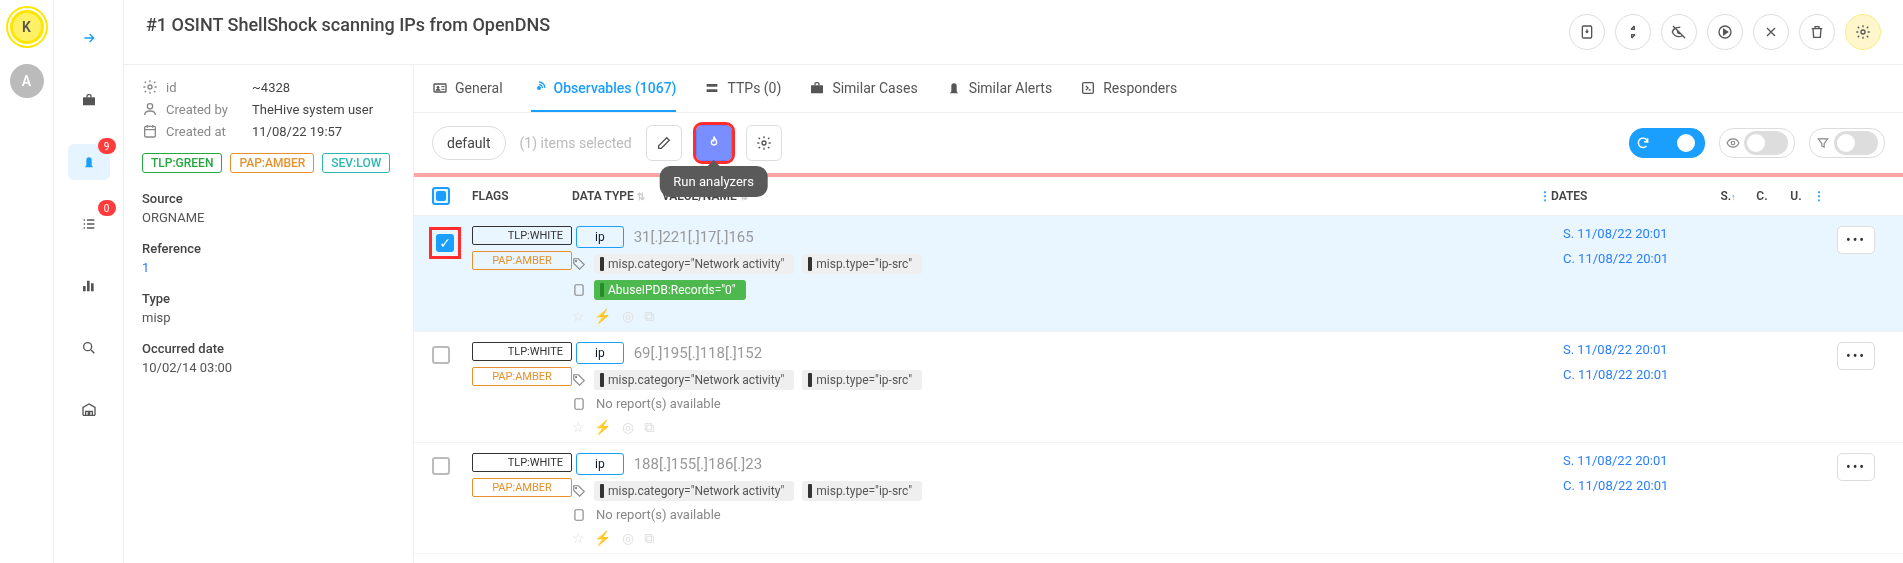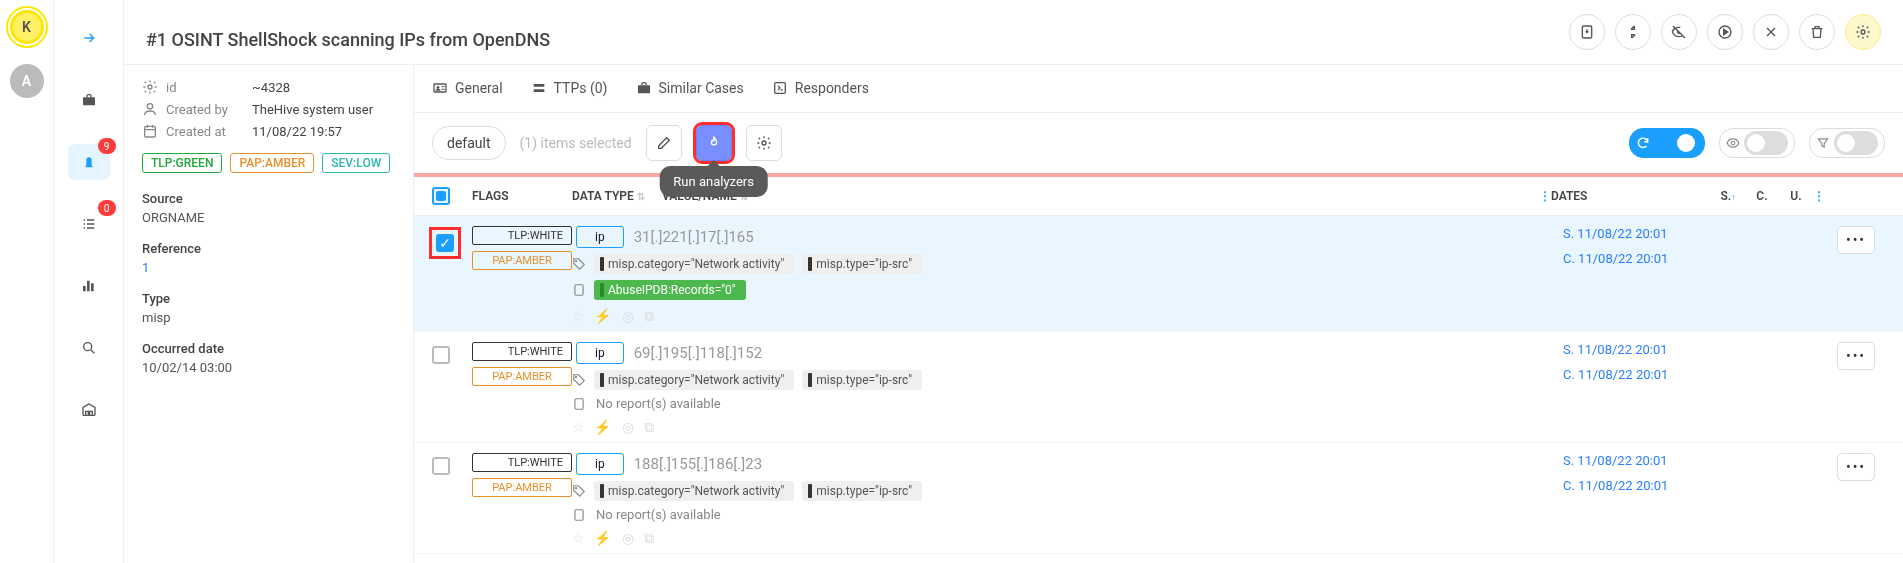--- a/index.html
+++ b/index.html
@@ -15,21 +15,21 @@
 
 
 .icon-sidebar { width: 70px; background: #fff; border-right: 1px solid #eee; display: flex; flex-direction: column; align-items: center; padding-top: 20px; gap: 26px; }
 .icon-sidebar .nav-icon { width: 42px; height: 36px; display: flex; align-items: center; justify-content: center; position: relative; border-radius: 6px; color: #555; cursor: pointer; }
 .icon-sidebar .nav-icon.active { background: #e6f4ff; color: #1a9fff; }
 .badge { position: absolute; top: -6px; right: -6px; background: #ff3b3b; color: #fff; font-size: 10px; min-width: 18px; height: 16px; border-radius: 8px; display: flex; align-items: center; justify-content: center; padding: 0 4px; }
 
 
 .main { flex: 1; display: flex; flex-direction: column; }
 
-.header { display: flex; align-items: flex-end; justify-content: space-between; padding: 14px 22px; border-bottom: 1px solid #eee; }
+.header { display: flex; align-items: flex-start; justify-content: space-between; padding: 14px 22px; border-bottom: 1px solid #eee; }
 .title { font-size: 18px; font-weight: 500; color: #444; }
 .header-actions { display: flex; gap: 10px; }
 .circ-btn { width: 36px; height: 36px; border-radius: 50%; border: 1px solid #ddd; background: #fff; display: flex; align-items: center; justify-content: center; cursor: pointer; color: #444; }
 .circ-btn.yellow { background: #fff7cc; border-color: #ffe98a; }
 
 .body { display: flex; flex: 1; min-height: 0; }
 
 
 .details { width: 290px; border-right: 1px solid #eee; padding: 14px 18px; font-size: 13px; color: #555; }
 .meta-row { display: flex; align-items: center; gap: 8px; margin-bottom: 6px; }
@@ -254,32 +254,45 @@
       <div class="content">
         <div class="tabs">
           <div class="tab">
               <svg class="ico" viewBox="0 0 24 24" fill="#555">
                 <rect x="3" y="6" width="18" height="12" rx="1" fill="none" stroke="#555" stroke-width="2"></rect>
                 <circle cx="9" cy="11" r="2"></circle>
                 <path d="M6 16c0-2 2-3 3-3s3 1 3 3M14 10h5M14 14h5" stroke="#555" stroke-width="1.5"></path>
               </svg>
               <span>General</span>
             </div>
+          <div class="tab active">
+              <svg class="ico" viewBox="0 0 24 24" fill="none" stroke="#1a9fff" stroke-width="2">
+                <circle cx="12" cy="12" r="2" fill="#1a9fff"></circle>
+                <path d="M12 3a9 9 0 019 9M12 7a5 5 0 015 5"></path>
+              </svg>
+              <span>Observables (1067)</span>
+            </div>
           <div class="tab">
               <svg class="ico" viewBox="0 0 24 24" fill="#555">
                 <path d="M4 6h16v4H4zM4 14h16v4H4z"></path>
               </svg>
               <span>TTPs (0)</span>
             </div>
           <div class="tab">
               <svg class="ico" viewBox="0 0 24 24" fill="#555">
                 <rect x="3" y="8" width="18" height="12" rx="1"></rect>
                 <path d="M9 8V6a2 2 0 012-2h2a2 2 0 012 2v2" fill="none" stroke="#555" stroke-width="2"></path>
               </svg>
               <span>Similar Cases</span>
+            </div>
+          <div class="tab">
+              <svg class="ico" viewBox="0 0 24 24" fill="#555">
+                <path d="M6 20h12l-2-3V9a4 4 0 00-8 0v8l-2 3z"></path>
+              </svg>
+              <span>Similar Alerts</span>
             </div>
           <div class="tab">
               <svg class="ico" viewBox="0 0 24 24" fill="#555">
                 <rect x="4" y="4" width="16" height="16" rx="2" fill="none" stroke="#555" stroke-width="2"></rect>
                 <path d="M9 9l3 3-3 3M13 15h3" stroke="#555" stroke-width="2" fill="none"></path>
               </svg>
               <span>Responders</span>
             </div>
         </div>
 

